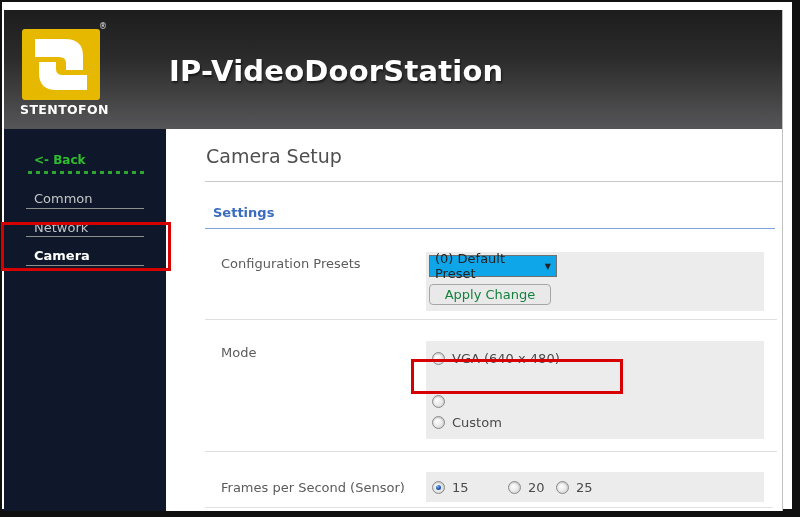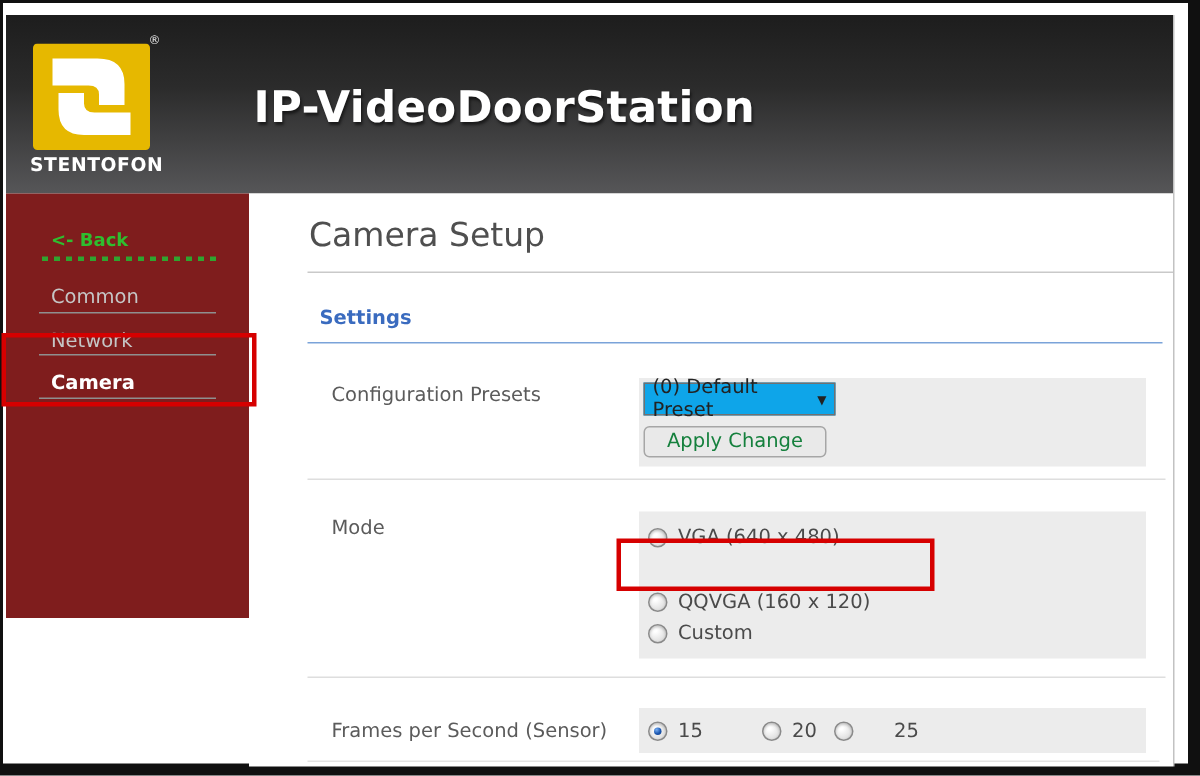--- a/index.html
+++ b/index.html
@@ -32,22 +32,22 @@
   }
   .app-title {
     position:absolute; left:128px; top:44px;
     color:#ffffff; font-size:29px; font-weight:bold; letter-spacing:0.2px;
     text-shadow:1px 2px 2px rgba(0,0,0,0.55);
     white-space:nowrap;
     margin-left:37px;
   }
   
   .sidebar {
-    position:absolute; left:2px; top:127px; width:162px; height:283px;
-    background:#7f1d1d;
+    position:absolute; left:2px; top:127px; width:162px; height:382px;
+    background:#0f172a;
   }
   .back-link {
     position:absolute; left:30px; top:24px;
     color:#2fbe2f; font-size:12px; font-weight:bold; cursor:pointer;
     white-space:nowrap;
   }
   .back-dashes {
     position:absolute; left:24px; top:42px; width:120px; height:3px;
     background:repeating-linear-gradient(90deg,#2fa52f 0 4px,transparent 4px 8px);
   }
@@ -56,21 +56,21 @@
   .side-sep { position:absolute; left:22px; width:118px; height:1px; background:#8f8f8f; }
   .pos-item-0 { top:62px; }  .pos-sep-0 { top:79px; }
   .pos-item-1 { top:91px; }  .pos-sep-1 { top:107px; }
   .pos-item-2 { top:119px; } .pos-sep-2 { top:136px; }
   
   .main {
     position:absolute; left:164px; top:127px; width:616px; height:382px;
     background:#ffffff;
   }
   .page-edge { position:absolute; left:780px; top:8px; width:1px; height:501px; background:#c2c2c2; }
-  .page-title { position:absolute; left:40px; top:16px; font-size:22px; color:#4f4f4f; white-space:nowrap; }
+  .page-title { position:absolute; left:40px; top:16px; font-size:19px; color:#4f4f4f; white-space:nowrap; }
   .hr1 { position:absolute; left:39px; top:52px; width:577px; height:1px; background:#c9c9c9; }
   .section-title { position:absolute; left:47px; top:76px; font-size:13px; font-weight:bold; color:#3a6bbf; white-space:nowrap; }
   .hr-blue { position:absolute; left:39px; top:99px; width:570px; height:1px; background:#7aa3d9; }
   .hr2 { position:absolute; left:39px; top:190px; width:572px; height:1px; background:#dedede; }
   .hr3 { position:absolute; left:39px; top:322px; width:572px; height:1px; background:#dedede; }
   .hr4 { position:absolute; left:39px; top:378px; width:568px; height:1px; background:#e3e3e3; }
   .form-label { position:absolute; left:55px; font-size:13px; color:#5b5b5b; white-space:nowrap; }
   .lbl-presets { top:127px; }
   .lbl-mode { top:216px; }
   .lbl-fps { top:351px; }
@@ -107,21 +107,21 @@
     border-radius:50%;
     background:radial-gradient(circle at 35% 30%,#79b0f5 0%,#1c57b0 55%,#0d3a85 100%);
   }
   .opt .radio { margin-right:7px; }
   .opt-vga   { left:266px; top:222px; }
   .opt-qvga  { left:266px; top:243px; }
   .opt-qqvga { left:266px; top:265px; }
   .opt-custom{ left:266px; top:286px; }
   .opt-15 { left:266px; top:351px; }
   .opt-20 { left:342px; top:351px; }
-  .opt-25 { left:390px; top:351px;gap:20px; }
+  .opt-25 { left:390px; top:351px; }
   
   .annotation { position:absolute; border:3px solid #d60000; background:transparent; pointer-events:none; }
   .ann-sidebar { left:1px; top:222px; width:170px; height:49px; }
   .ann-qvga { left:411px; top:359px; width:212px; height:35px; }
 </style>
 </head>
 <body>
 
 <div class="viewport">
 
@@ -169,21 +169,20 @@
 
     <div class="form-label lbl-mode">Mode</div>
     <div class="panel panel-mode"></div>
 
     <div class="opt opt-vga">
       <span class="radio"></span>
       <span class="lab">VGA (640 x 480)</span>
     </div>
     <div class="opt opt-qqvga">
       <span class="radio"></span>
-      <span class="lab">QQVGA (160 x 120)</span>
     </div>
     <div class="opt opt-custom">
       <span class="radio"></span>
       <span class="lab">Custom</span>
     </div>
 
     <div class="hr3"></div>
 
     <div class="form-label lbl-fps">Frames per Second (Sensor)</div>
     <div class="panel panel-fps"></div>

